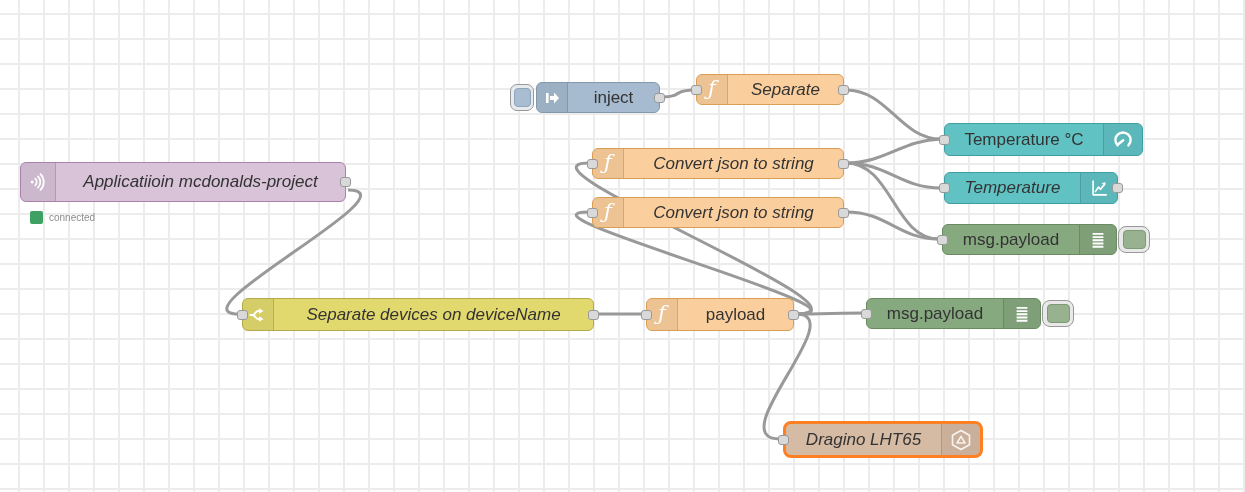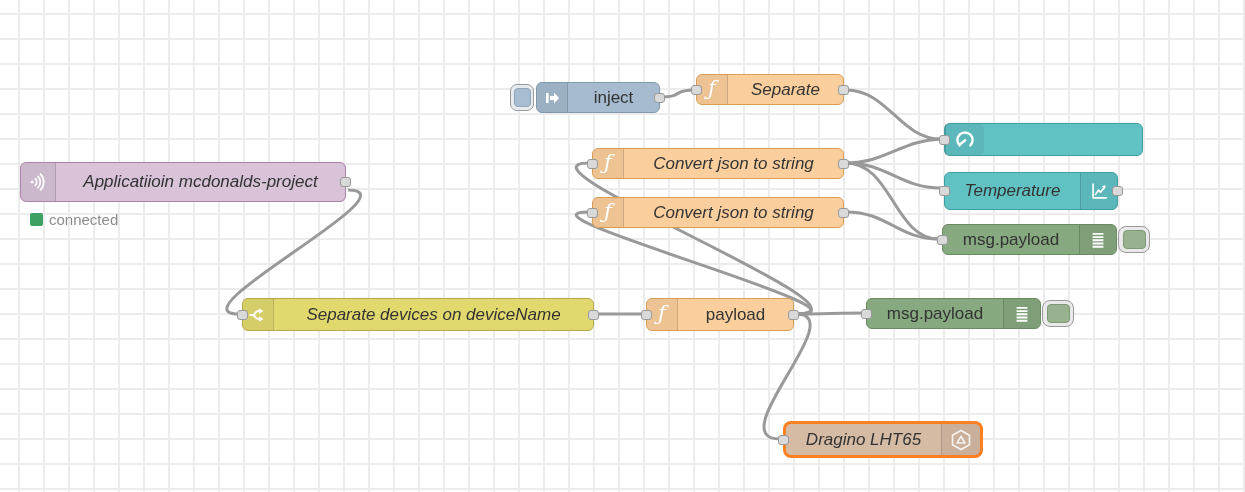--- a/index.html
+++ b/index.html
@@ -56,21 +56,21 @@
   
   .dbg-btn{
     position:absolute;z-index:2;width:32px;height:27px;border-radius:8px;
     background:#e9e9e9;border:1px solid #999;box-sizing:border-box;
     display:flex;align-items:center;justify-content:center;cursor:pointer;
   }
   .dbg-btn .inner{width:21px;height:17px;border-radius:4px;background:#98b290;border:1px solid #7d9a76;}
   
   .status{position:absolute;z-index:2;display:flex;align-items:center;gap:6px;}
   .status .dot{width:13px;height:13px;border-radius:2px;background:#3ea062;}
-  .status .txt{font-size:15px;color:#8c8c8c;}
+  .status .txt{font-size:10px;color:#8c8c8c;}
   svg.nicon{display:block;}
 </style>
 </head>
 <body>
 
 <div id="canvas">
 
   <svg id="wires" width="1245" height="492">
     <path d="M660,97 C684,97 672,90 694,90"></path>
     <path d="M846,90 C888,90 900,139 941,139"></path>
@@ -140,30 +140,31 @@
   <div class="node t-fn" style="left:592px;top:197px;width:252px;height:31px;">
     <div class="iconbox left">
         <span class="fglyph">ƒ</span>
       </div>
     <div class="label italic">Convert json to string</div>
     <div class="port in"></div>
     <div class="port out"></div>
   </div>
 
   <div class="node t-teal" style="left:944px;top:123px;width:199px;height:33px;">
+    <div class="label">Temperature °C</div>
     <div class="iconbox right" style="width:38px;">
       <svg class="nicon" width="22" height="22" viewBox="0 0 22 22" fill="none" stroke="#fff" stroke-width="2.4" stroke-linecap="round">
         <path d="M5.6 16.4 A7.6 7.6 0 1 1 16.4 16.4"></path>
         <path d="M11.2 11.2 L6.8 14.8"></path>
       </svg>
     </div>
     <div class="port in"></div>
   </div>
 
-  <div class="node t-teal" style="left:944px;top:172px;width:174px;height:38px;">
+  <div class="node t-teal" style="left:944px;top:172px;width:174px;height:32px;">
     <div class="label italic">Temperature</div>
     <div class="iconbox right" style="width:36px;">
       <svg class="nicon" width="20" height="20" viewBox="0 0 22 22" fill="none" stroke="#fff" stroke-width="1.8" stroke-linecap="round" stroke-linejoin="round">
         <path d="M4.5 3.5 V18.5 H19"></path>
         <path d="M7 15 l3.5 -5 2 2.5 4.5 -5.5"></path>
         <path d="M14.8 6 l3 -0.8 -0.7 3" fill="#fff" stroke-width="1"></path>
       </svg>
     </div>
     <div class="port in"></div>
     <div class="port out"></div>

